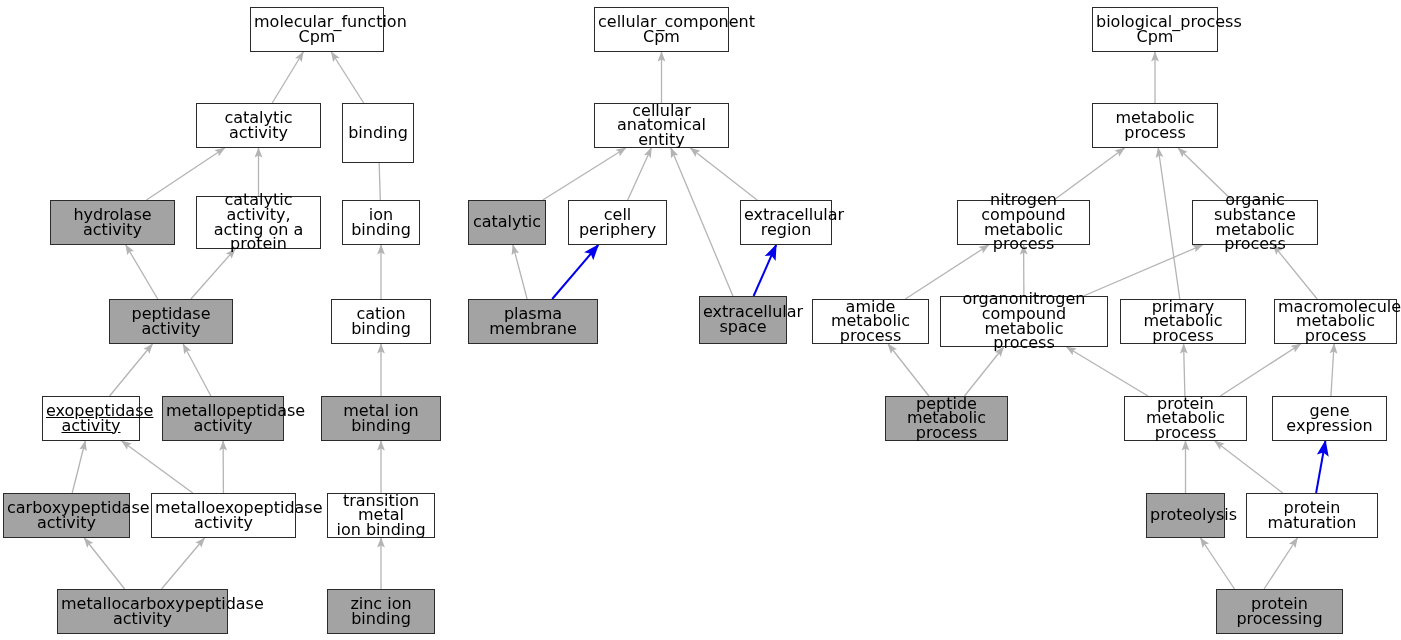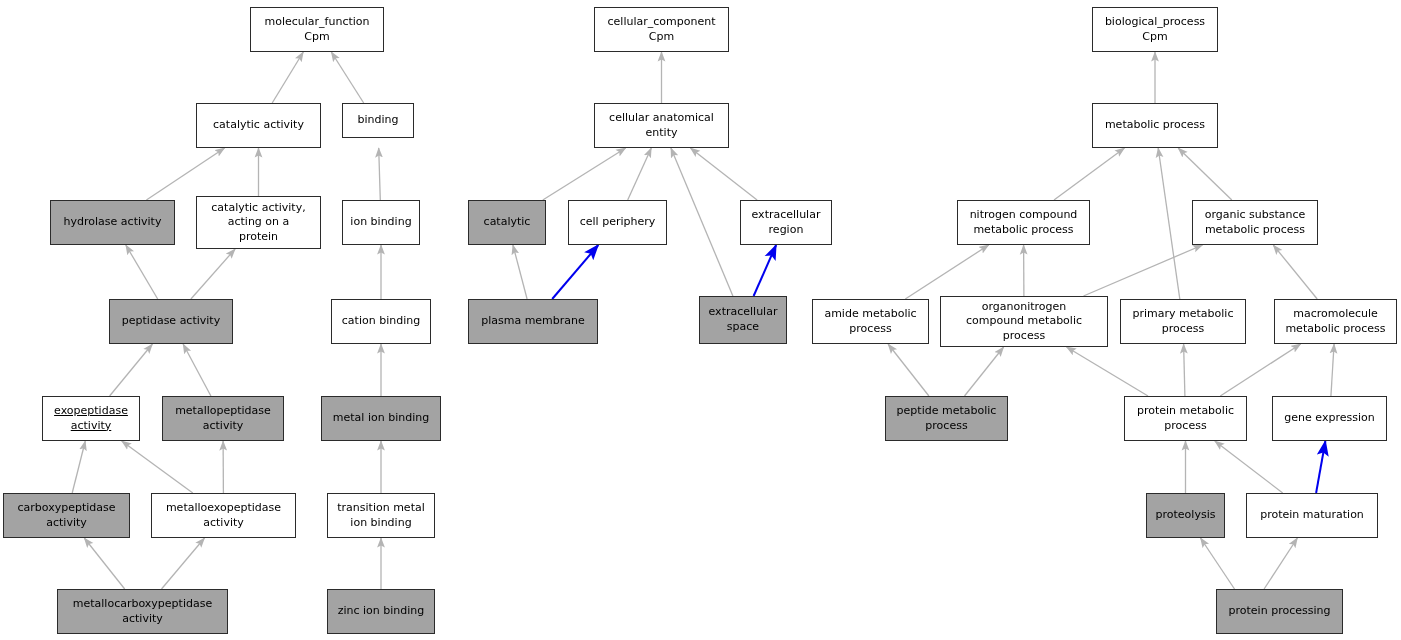--- a/index.html
+++ b/index.html
@@ -1,21 +1,21 @@
 <!DOCTYPE html>
 <html><head>
 <meta charset="utf-8">
 <style>
   html,body{margin:0;padding:0;background:#ffffff;}
   body{width:1401px;height:640px;overflow:hidden;font-family:"DejaVu Sans","Liberation Sans",sans-serif;}
   #canvas{position:relative;width:1401px;height:640px;background:#ffffff;}
   svg#edges{position:absolute;left:0;top:0;width:1401px;height:640px;pointer-events:none;}
   .node{position:absolute;box-sizing:border-box;border:1.4px solid #2b2b2b;background:#ffffff;
         display:flex;align-items:center;justify-content:center;text-align:center;
-        font-size:11px;line-height:14.6px;color:#000000;padding:1px 3px;}
+        font-size:16px;line-height:14.6px;color:#000000;padding:1px 3px;}
   .node.hl{background:#a3a3a3;}
   .node span{display:block;width:100%;}
 </style>
 </head>
 <body>
 
 <div id="canvas">
   <svg id="edges" xmlns="http://www.w3.org/2000/svg">
     <defs>
       <marker id="ah-gray" markerWidth="9" markerHeight="9" refX="7.4" refY="3.2" orient="auto" markerUnits="strokeWidth">
@@ -73,21 +73,21 @@
         <line x1="1264.1" y1="589.0" x2="1297.4" y2="538.0" stroke="#b4b4b4" stroke-width="1.3" marker-end="url(#ah-gray)"></line>
       </g>
   </svg>
   <div id="node-group">
       <div class="node" style="left: 250px; top: 7px; width: 134px; height: 45px;">
         <span>molecular_function<br>Cpm</span>
       </div>
       <div class="node" style="left: 196px; top: 103px; width: 125px; height: 45px;">
         <span>catalytic activity</span>
       </div>
-      <div class="node" style="left: 342px; top: 103px; width: 72px; height: 35px;">
+      <div class="node" style="left: 342px; top: 103px; width: 72px; height: 60px;">
         <span>binding</span>
       </div>
       <div class="node hl" style="left: 50px; top: 200px; width: 125px; height: 45px;">
         <span>hydrolase activity</span>
       </div>
       <div class="node" style="left: 196px; top: 196px; width: 125px; height: 53px;">
         <span>catalytic activity,<br>acting on a<br>protein</span>
       </div>
       <div class="node" style="left: 342px; top: 200px; width: 78px; height: 45px;">
         <span>ion binding</span>

